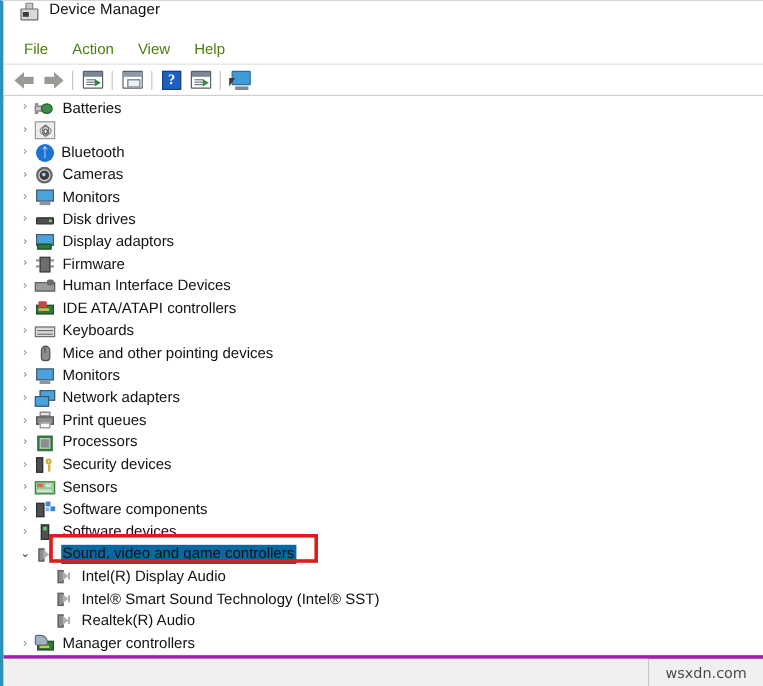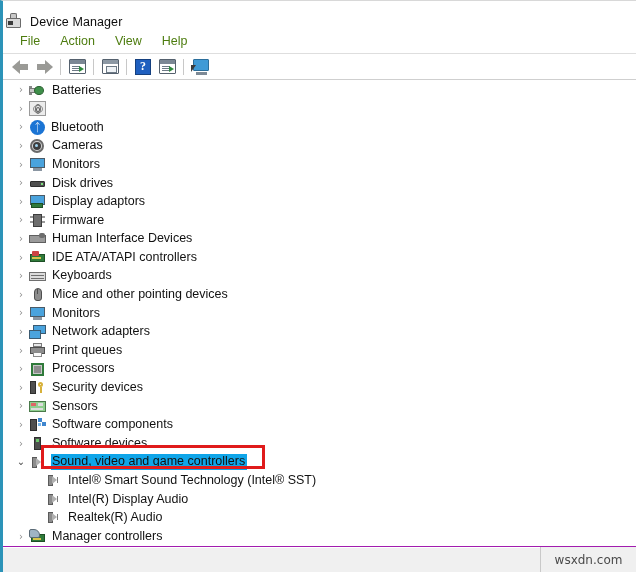--- a/index.html
+++ b/index.html
@@ -17,22 +17,22 @@
     width: 636px; height: 572px;
     background: #ffffff;
     border-left: 3px solid #2c93b8;
     border-top: 1px solid #d8d8d8;
   }
 
   
   .titlebar {
     height: 28px;
     display: flex;
-    align-items: flex-end;
-    padding-left: 2px;
+    align-items: flex-start;
+    padding-left: 13px;
     background: #ffffff;
   }
   .title-icon {
     width: 17px; height: 17px;
     position: relative;
     margin-right: 8px;
     flex: none;
   }
   .title-icon .body {
     position: absolute; left: 1px; top: 6px;
@@ -210,21 +210,21 @@
     margin-right: 5px;
     position: relative;
   }
   .lbl {
     font-size: 12.5px;
     color: #111111;
     line-height: 1;
     padding: 1px 2px 2px 1px;
   }
   .row.selected .lbl {
-    background: #0ea5e9;
+    background: #0369a1;
   }
   .row.child { padding-left: 42px; }
   .row.top { padding-left: 10px; }
 
   
   .redbox {
     position: absolute;
     left: 38px;
     top: 444px;
     width: 224px;
@@ -233,21 +233,21 @@
     pointer-events: none;
     z-index: 20;
   }
 
   
   .statusbar {
     position: absolute;
     left: 0; right: 0; bottom: 0;
     height: 26px;
     background: #f0f0f0;
-    border-top: 1px solid #a21caf;
+    border-top: 3px solid #a21caf;
     display: flex;
     align-items: stretch;
     justify-content: flex-end;
   }
   .status-pane {
     flex: 1;
     border-top: 1px solid #ffffff;
   }
   .watermark {
     width: 96px;
@@ -621,30 +621,30 @@
         </div>
       <div class="lbl">Sound, video and game controllers</div>
     </div>
 
     <div class="row child">
       <div class="ico i-snd">
           <div class="spk"></div>
           <div class="cone"></div>
           <div class="w"></div>
         </div>
-      <div class="lbl">Intel® Smart Sound Technology (Intel® SST)</div>
+      <div class="lbl">Intel(R) Display Audio</div>
     </div>
 
     <div class="row child">
       <div class="ico i-snd">
           <div class="spk"></div>
           <div class="cone"></div>
           <div class="w"></div>
         </div>
-      <div class="lbl">Intel(R) Display Audio</div>
+      <div class="lbl">Intel® Smart Sound Technology (Intel® SST)</div>
     </div>
 
     <div class="row child">
       <div class="ico i-snd">
           <div class="spk"></div>
           <div class="cone"></div>
           <div class="w"></div>
         </div>
       <div class="lbl">Realtek(R) Audio</div>
     </div>

